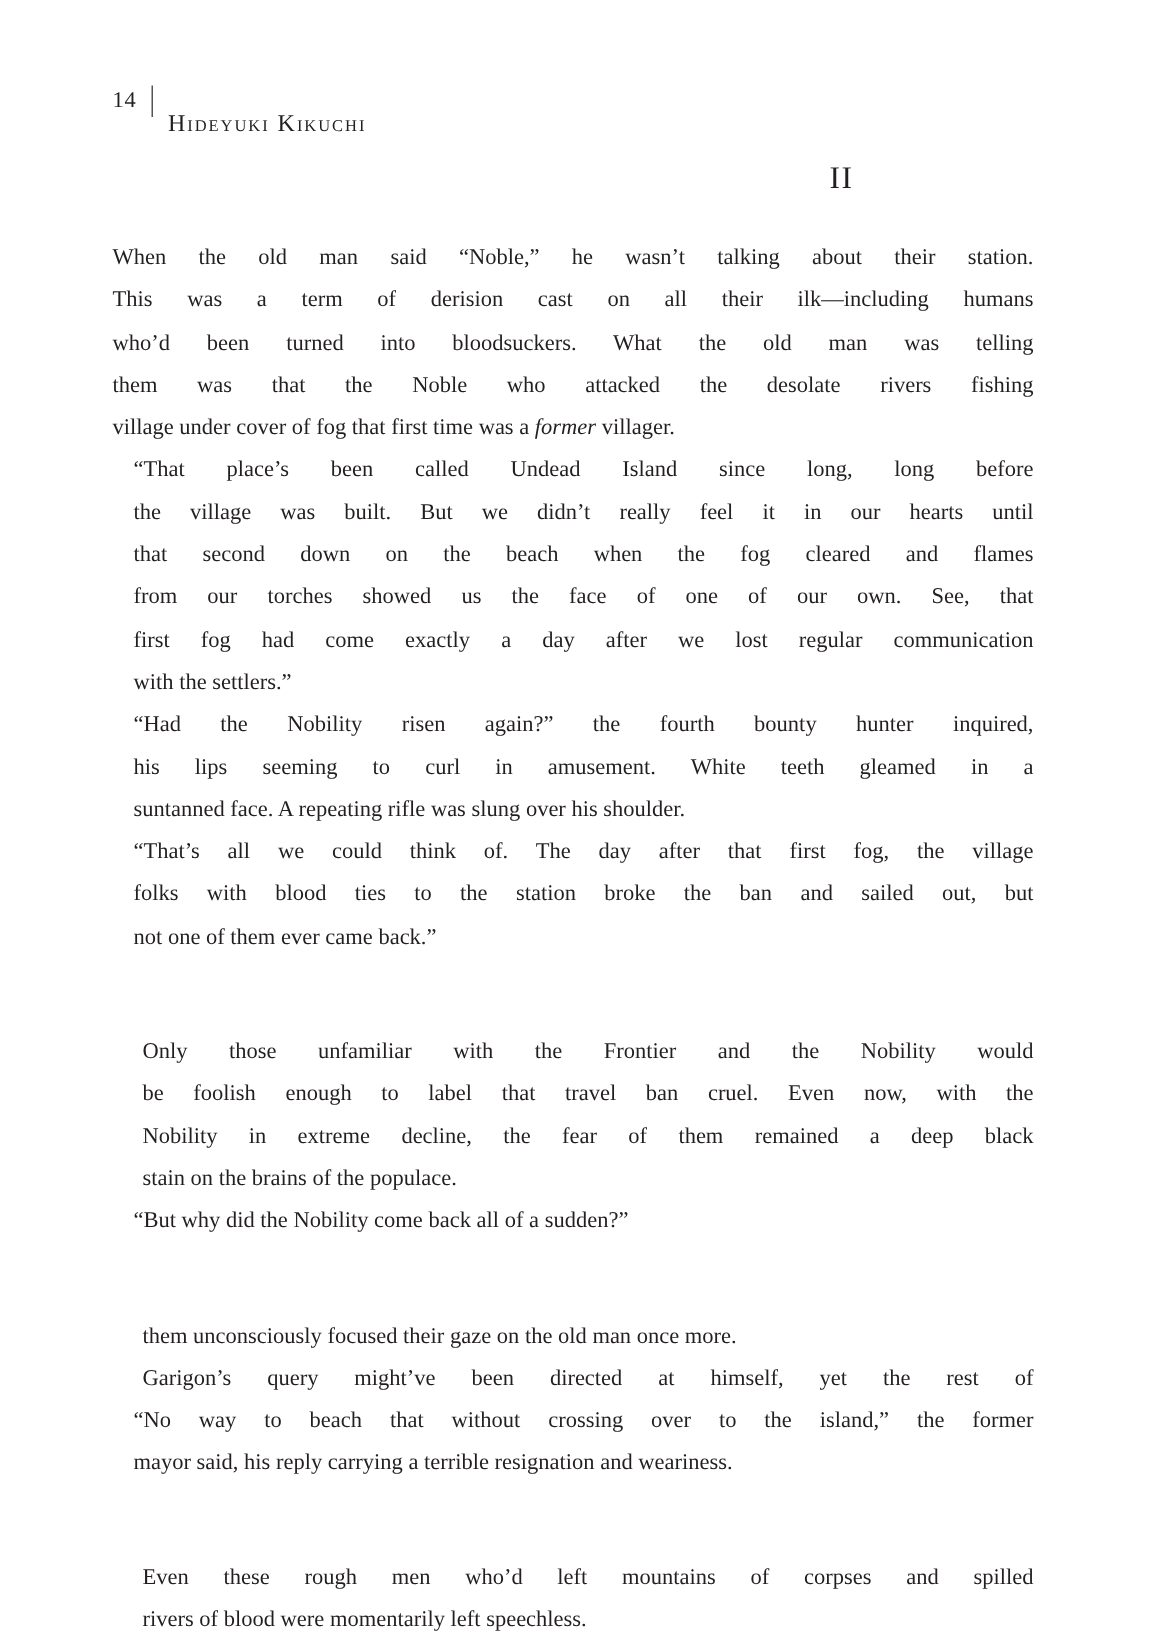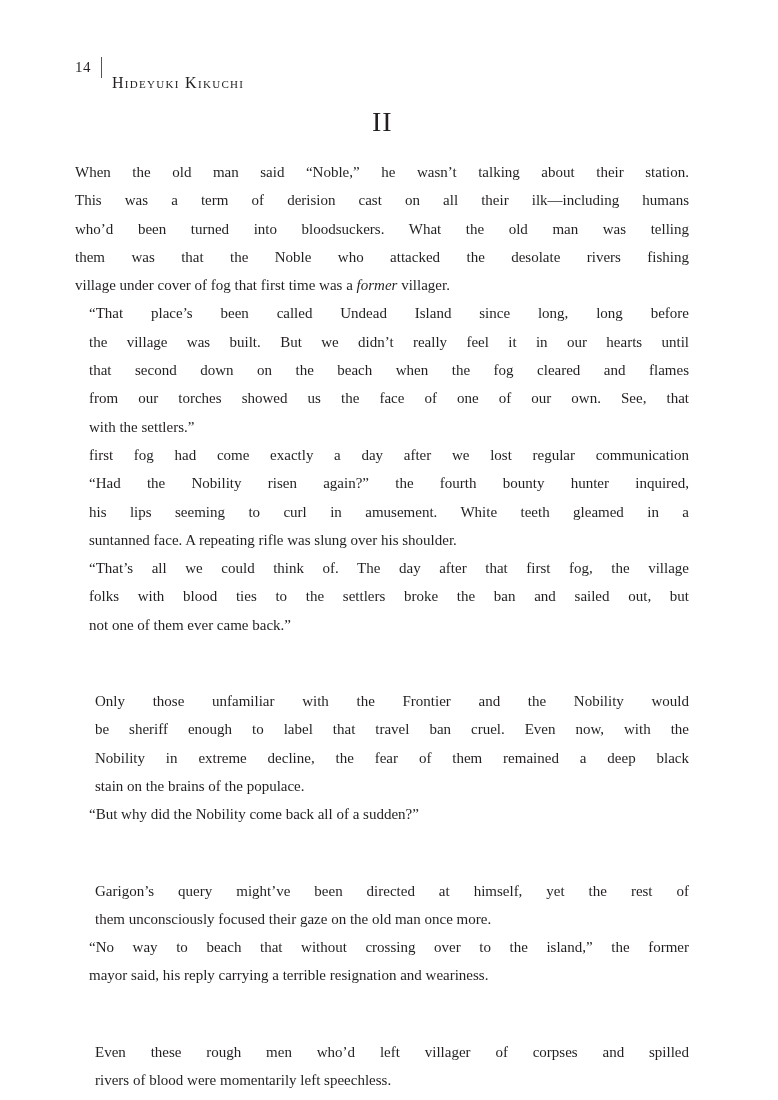--- a/index.html
+++ b/index.html
@@ -40,24 +40,24 @@
       font-variant: small-caps;
       letter-spacing: 1.3px;
       font-size: 16px;
       margin-top: 32px;
     }
     .section-heading {
       position: absolute;
       left: 0;
       width: 750px;
       top: 106px;
-      text-align: left;
+      text-align: center;
       padding-left: 372px;
       box-sizing: border-box;
-      font-size: 28px;
+      font-size: 21px;
       letter-spacing: 1px;
     }
     .body-text {
       position: absolute;
       left: 75px;
       top: 158px;
       width: 614px;
       font-size: 15px;
       line-height: 28.3px;
     }
@@ -105,59 +105,59 @@
     <span class="line">who’d been turned into bloodsuckers. What the old man was telling</span>
     <span class="line">them was that the Noble who attacked the desolate rivers fishing</span>
     <span class="line last"><span>village under cover of fog that first time was a </span><em>former</em><span> villager.</span></span>
   </p>
 
   <p class="indent">
     <span class="line">“That place’s been called Undead Island since long, long before</span>
     <span class="line">the village was built. But we didn’t really feel it in our hearts until</span>
     <span class="line">that second down on the beach when the fog cleared and flames</span>
     <span class="line">from our torches showed us the face of one of our own. See, that</span>
+    <span class="line">first fog had come exactly a day after we lost regular communication</span>
     <span class="line last">with the settlers.”</span>
-    <span class="line">first fog had come exactly a day after we lost regular communication</span>
   </p>
 
   <p class="indent">
     <span class="line">“Had the Nobility risen again?” the fourth bounty hunter inquired,</span>
     <span class="line">his lips seeming to curl in amusement. White teeth gleamed in a</span>
     <span class="line last">suntanned face. A repeating rifle was slung over his shoulder.</span>
   </p>
 
   <p class="indent">
     <span class="line">“That’s all we could think of. The day after that first fog, the village</span>
-    <span class="line">folks with blood ties to the settlers broke the ban and sailed out, but</span>
+    <span class="line">folks with blood ties to the station broke the ban and sailed out, but</span>
     <span class="line last">not one of them ever came back.”</span>
   </p>
 
   <p class="indent-deep">
     <span class="line">Only those unfamiliar with the Frontier and the Nobility would</span>
-    <span class="line">be sheriff enough to label that travel ban cruel. Even now, with the</span>
+    <span class="line">be foolish enough to label that travel ban cruel. Even now, with the</span>
     <span class="line">Nobility in extreme decline, the fear of them remained a deep black</span>
     <span class="line last">stain on the brains of the populace.</span>
   </p>
 
   <p class="indent">
     <span class="line last">“But why did the Nobility come back all of a sudden?”</span>
   </p>
 
   <p class="indent-deep">
+    <span class="line last">them unconsciously focused their gaze on the old man once more.</span>
     <span class="line">Garigon’s query might’ve been directed at himself, yet the rest of</span>
-    <span class="line last">them unconsciously focused their gaze on the old man once more.</span>
   </p>
 
   <p class="indent">
     <span class="line">“No way to beach that without crossing over to the island,” the former</span>
     <span class="line last">mayor said, his reply carrying a terrible resignation and weariness.</span>
   </p>
 
   <p class="indent-deep">
-    <span class="line">Even these rough men who’d left villager of corpses and spilled</span>
+    <span class="line">Even these rough men who’d left mountains of corpses and spilled</span>
     <span class="line last">rivers of blood were momentarily left speechless.</span>
   </p>
 
 
   <p class="indent-deep">
     <span class="line last">The old man shook his head from side to side.</span>
   </p>
 </div>
 
 </body></html>

